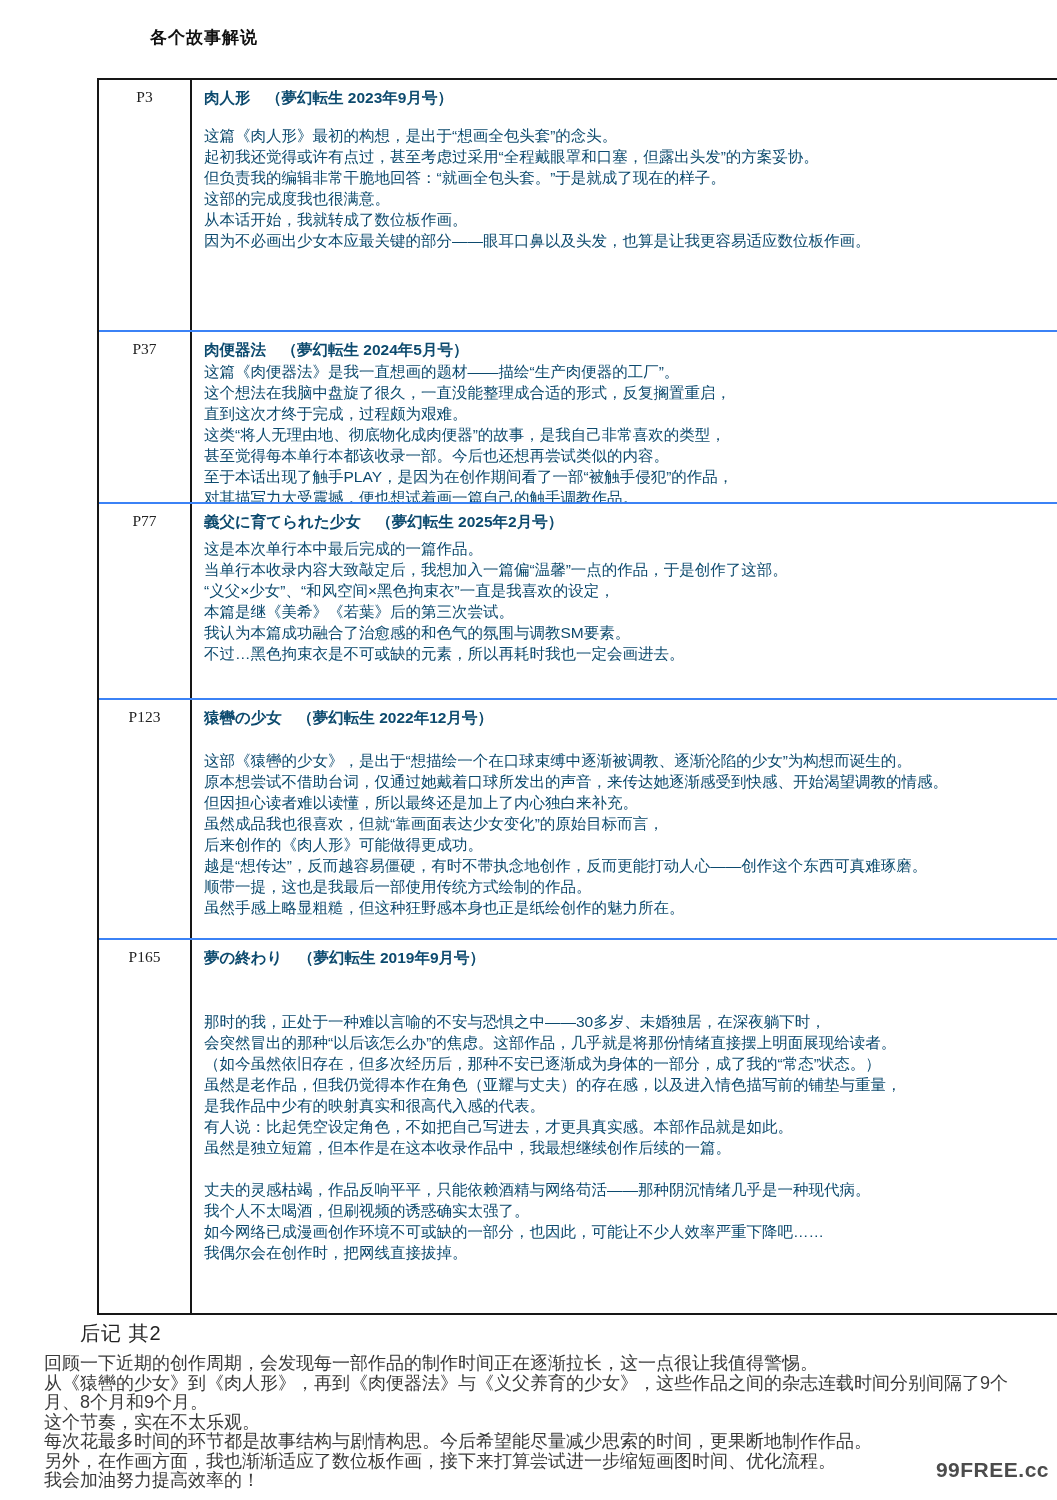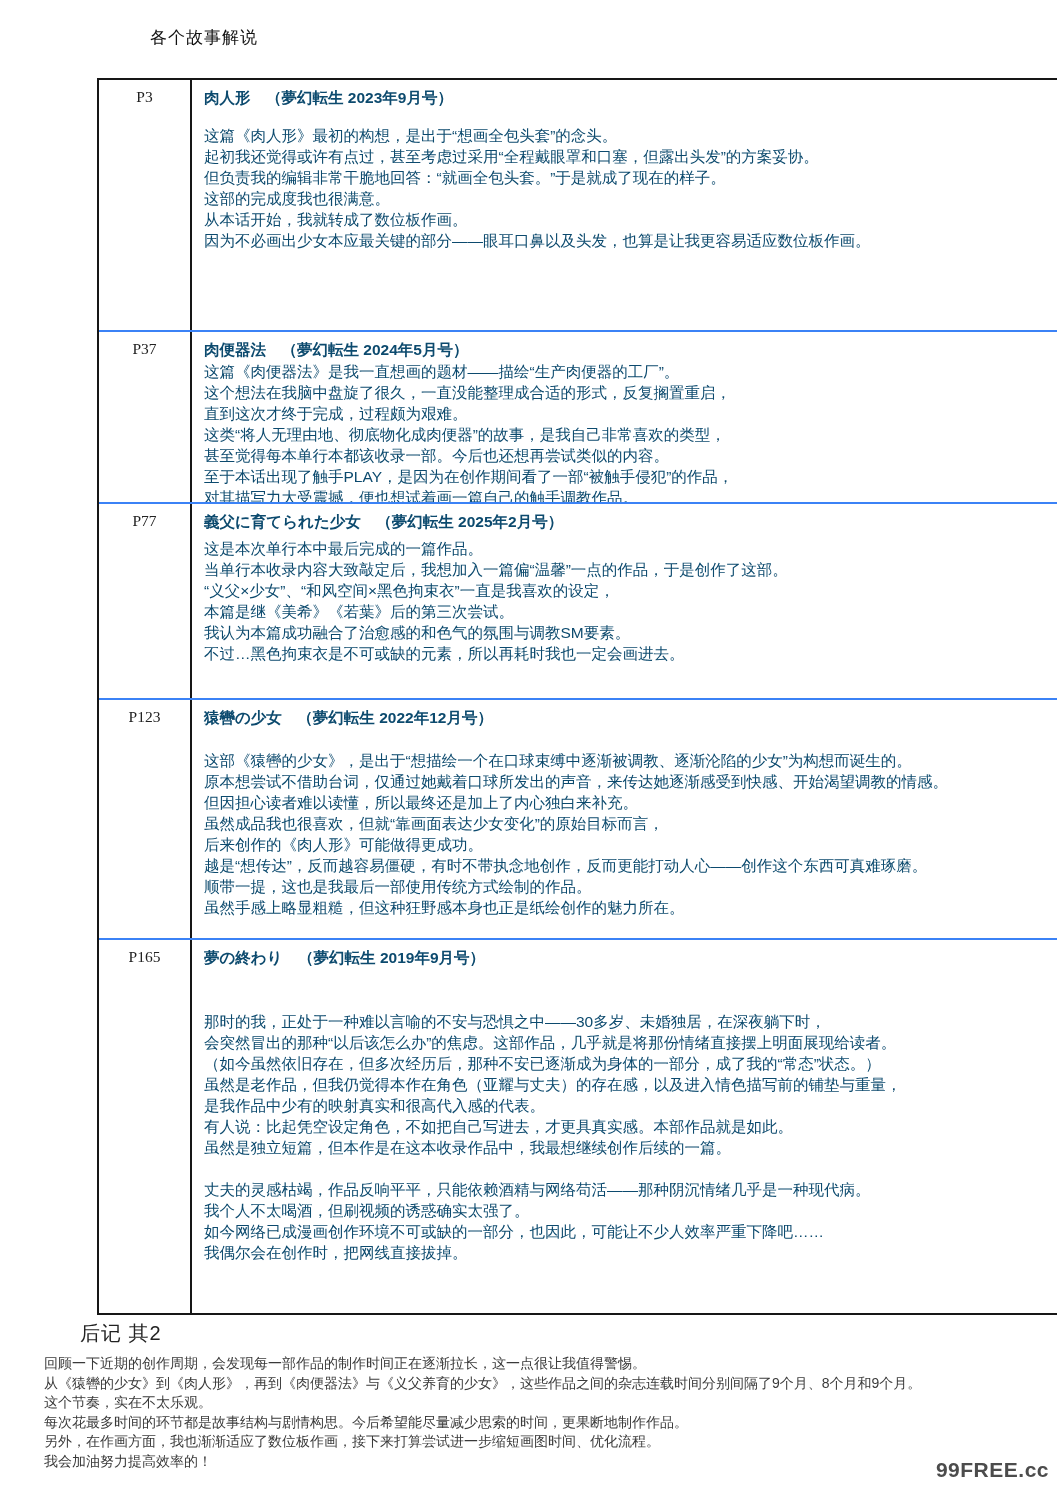--- a/index.html
+++ b/index.html
@@ -7,21 +7,21 @@
     position:relative;
     width:1057px;height:1500px;
     margin:0 auto;
     background:#ffffff;
     font-family:"Liberation Sans",sans-serif;
     color:#1c1c1c;
     overflow:hidden;
   }
   .doc-title{
     position:absolute;left:150px;top:26px;
-    font-size:17px;font-weight:400;color:#111;
+    font-size:17px;font-weight:700;color:#111;
     letter-spacing:1px;
   }
   .story-table{
     position:absolute;left:62px;top:78px;width:981px;height:1237px;
     border:2.5px solid #161616;
     box-sizing:border-box;
     display:flex;flex-direction:column;margin-left:35px;
   }
   .row{display:flex;border-top:2px solid #3b82f6;box-sizing:border-box;overflow:hidden;}
   .row:first-child{border-top:none;}
@@ -51,21 +51,21 @@
   .row:nth-child(5) .story-title{margin-bottom:43px;}
   .para + .para{margin-top:21px;}
   .afterword{
     position:absolute;left:44px;top:1320px;width:996px;
   }
   .afterword-heading{
     font-size:20px;color:#222;margin-left:36px;margin-bottom:7px;
     letter-spacing:1px;
   }
   .afterword-body{
-    font-size:14px;line-height:19.5px;color:#3a3a3a;
+    font-size:18px;line-height:19.5px;color:#3a3a3a;
   }
   .watermark{
     position:absolute;right:8px;top:1458px;
     font-size:21px;font-weight:bold;color:#4c4c4c;
     letter-spacing:0.5px;
   }
 </style>
 </head>
 <body>
 

